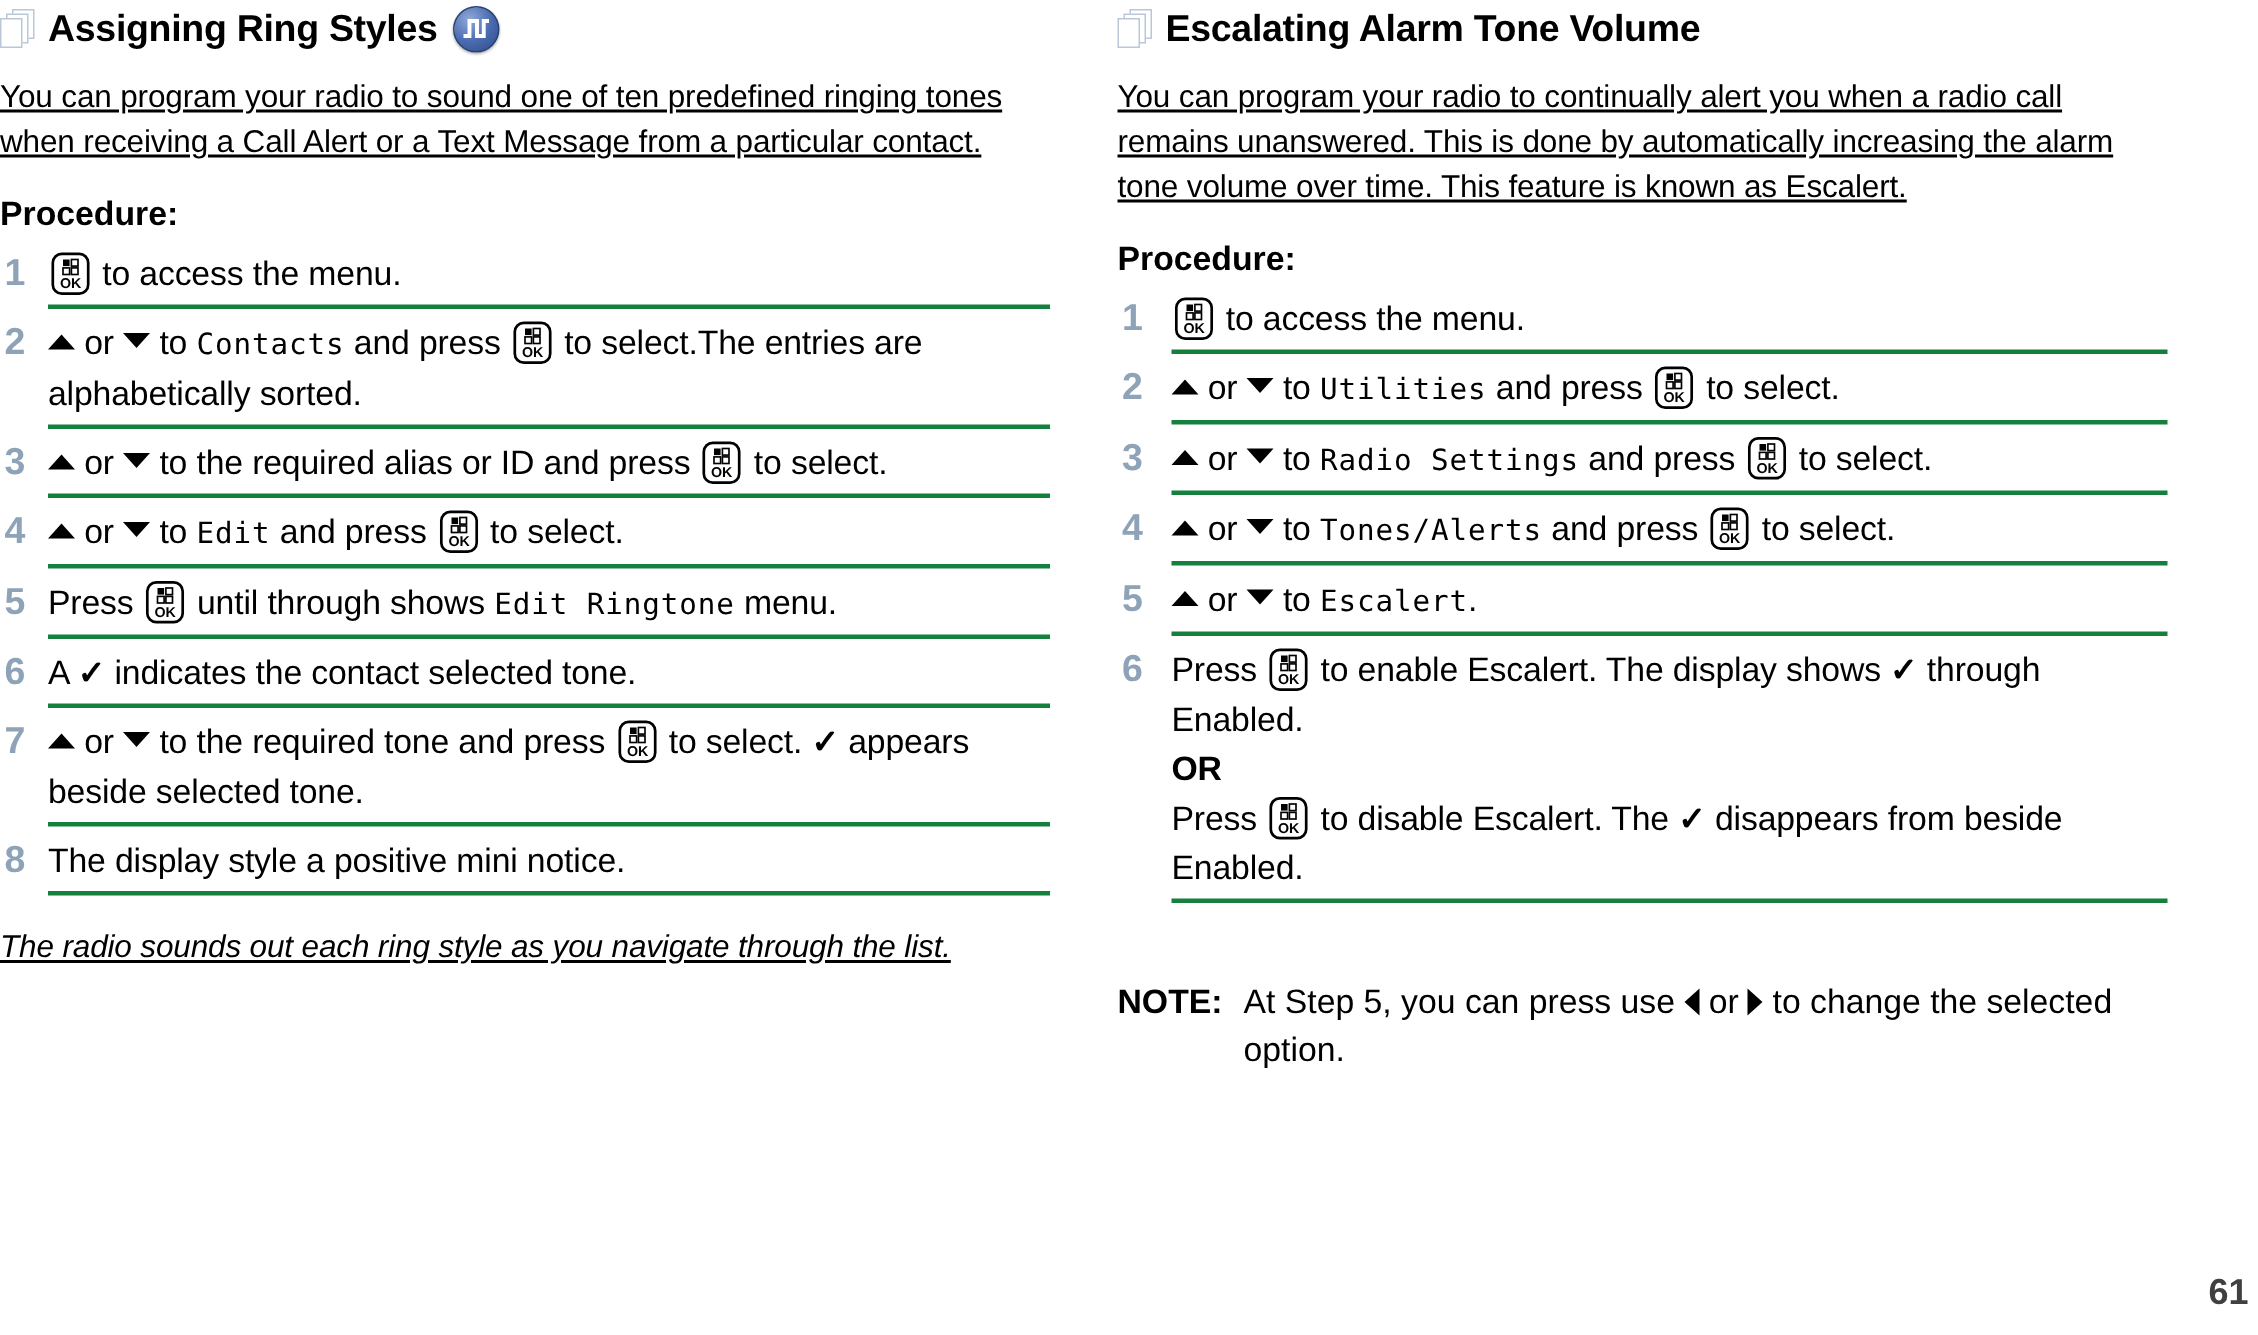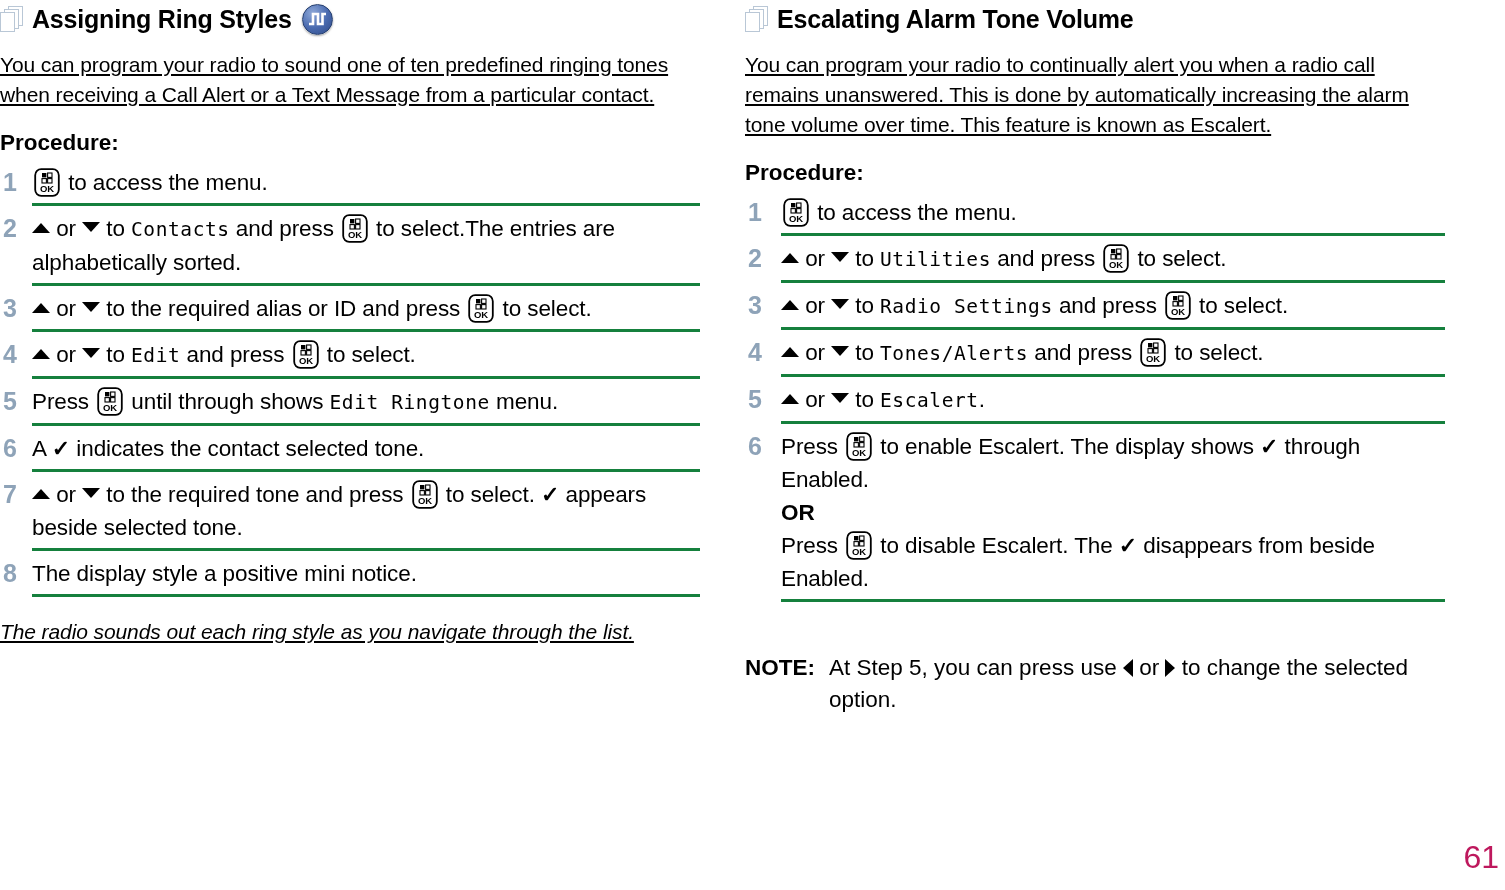--- a/index.html
+++ b/index.html
@@ -217,23 +217,23 @@
     white-space: nowrap;
     font-size: 27px;
     font-weight: bold;
     color: #8ea3b8;
     letter-spacing: 0.2px;
   }
   .page-num {
     position: absolute;
     right: 6px;
     bottom: 14px;
-    font-size: 32px;
-    font-weight: normal;
-    color: #be185d;
+    font-size: 24px;
+    font-weight: bold;
+    color: #404040;
   }
 </style>
 </head>
 <body>
 
 <div class="page">
 
   <div class="col col-left">
 
     <div class="heading-row">

